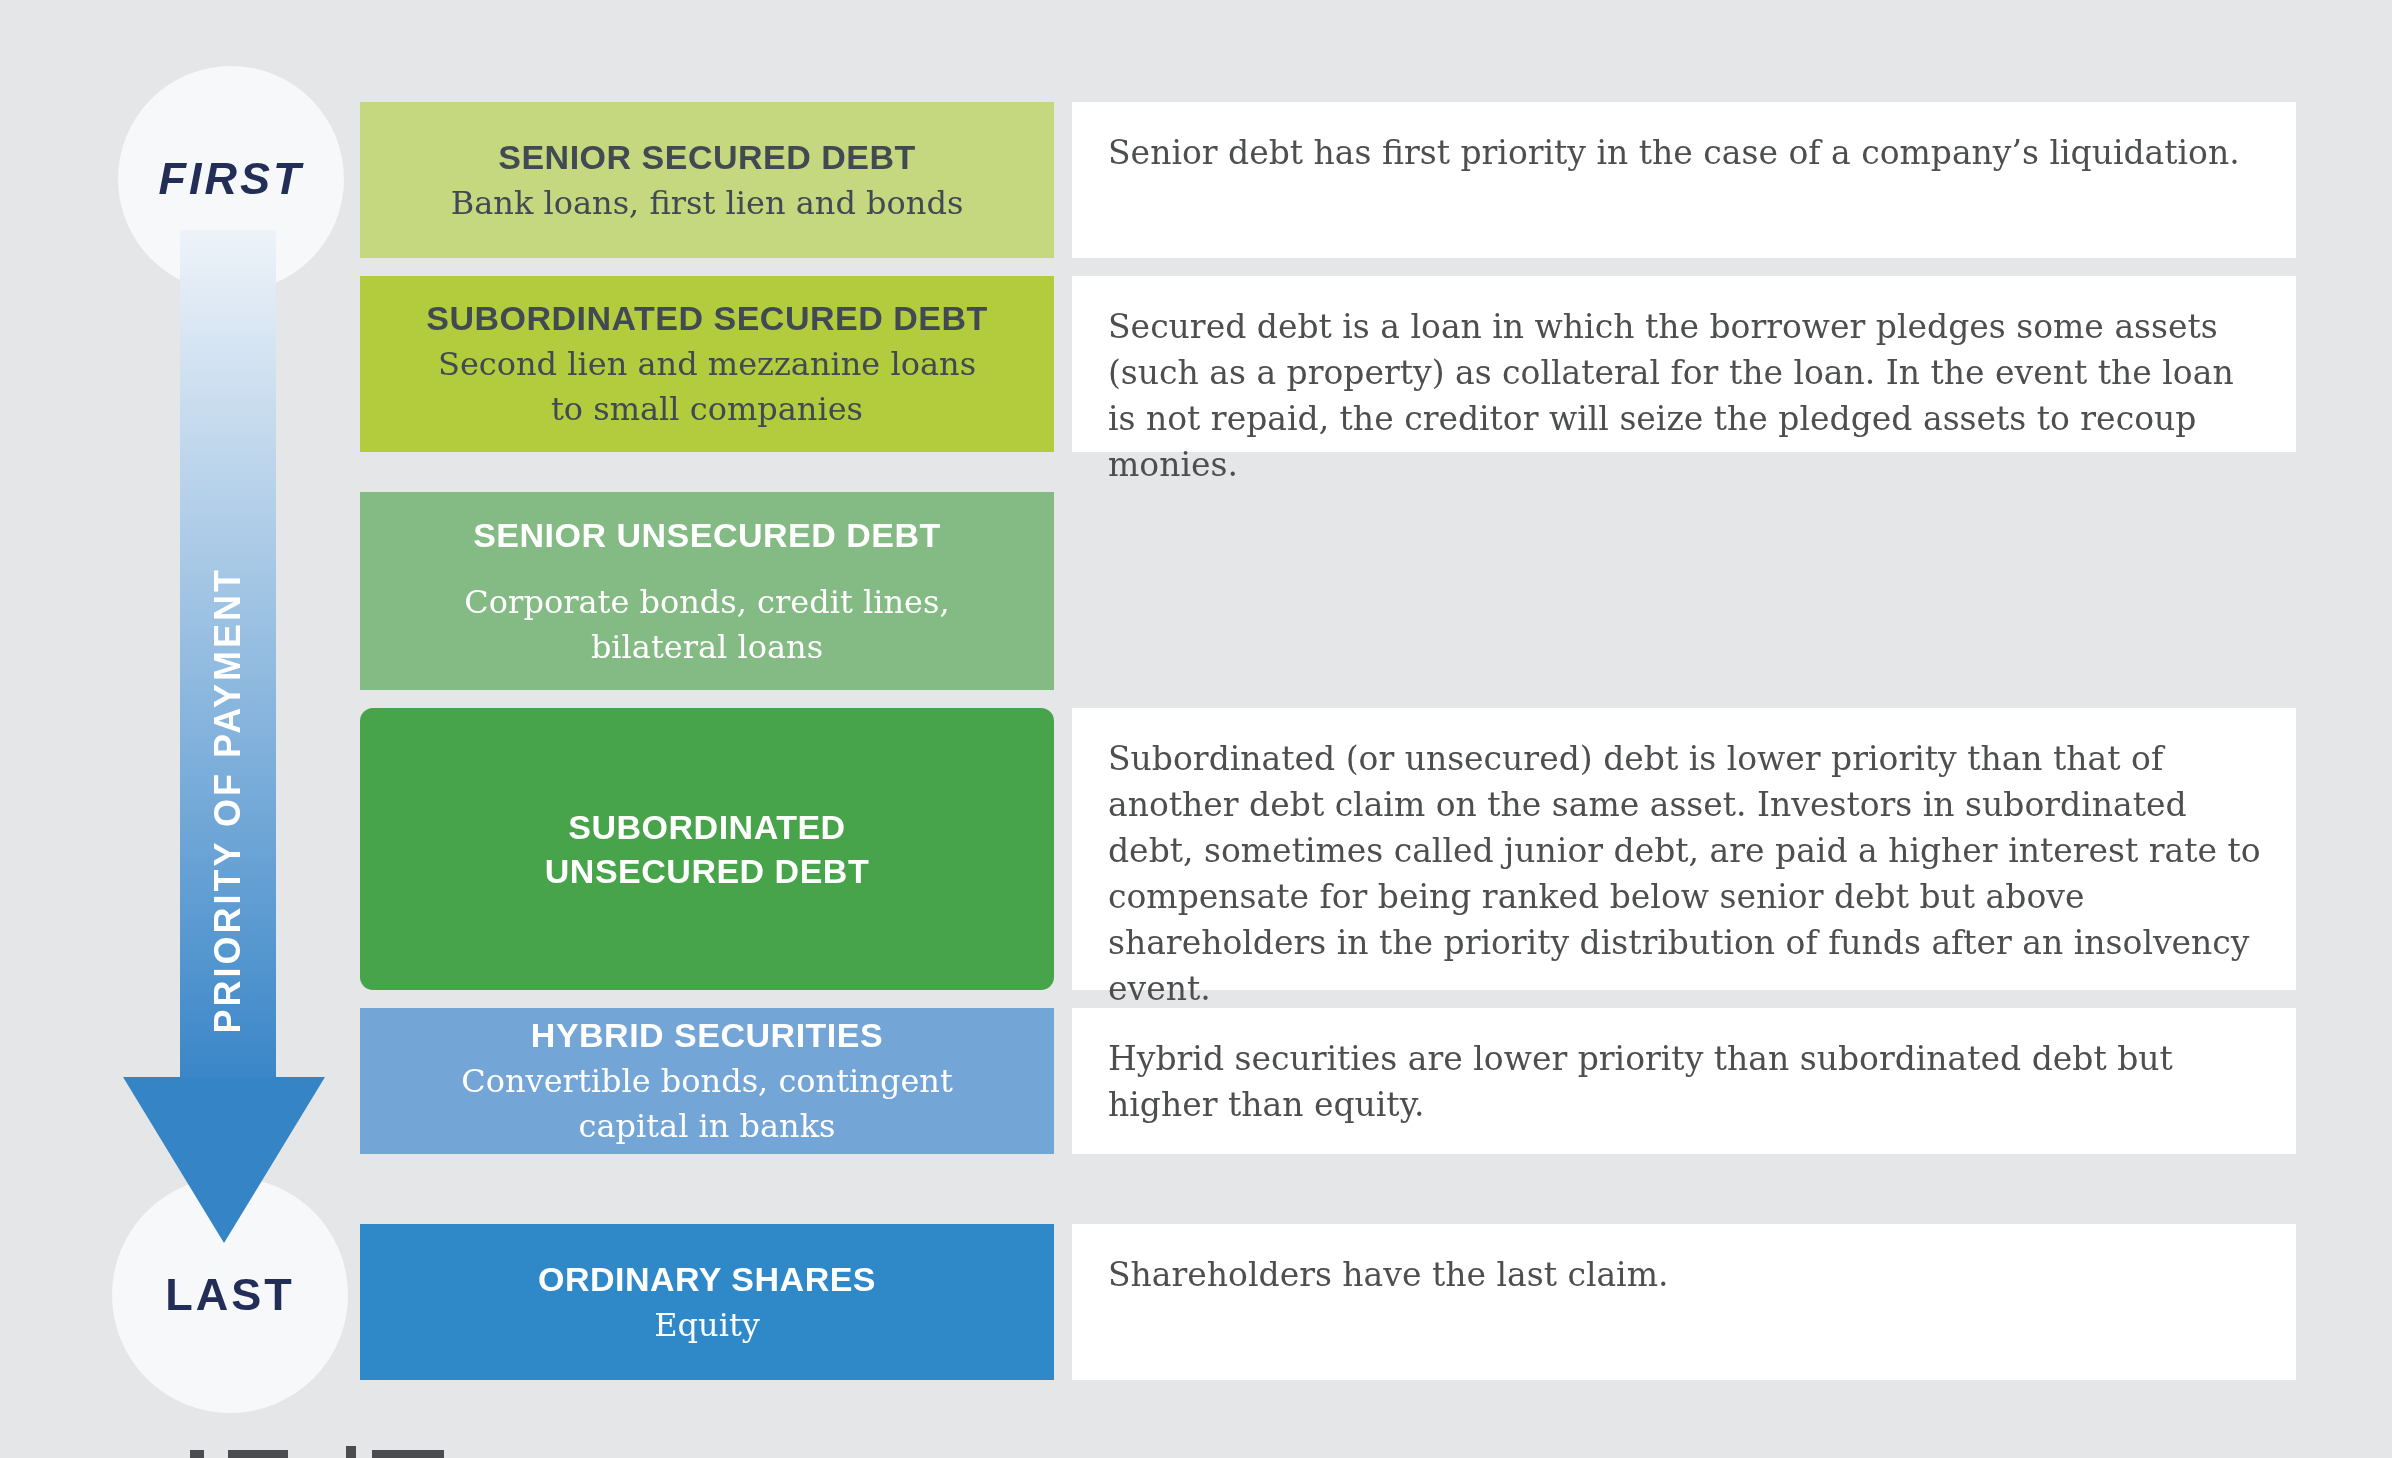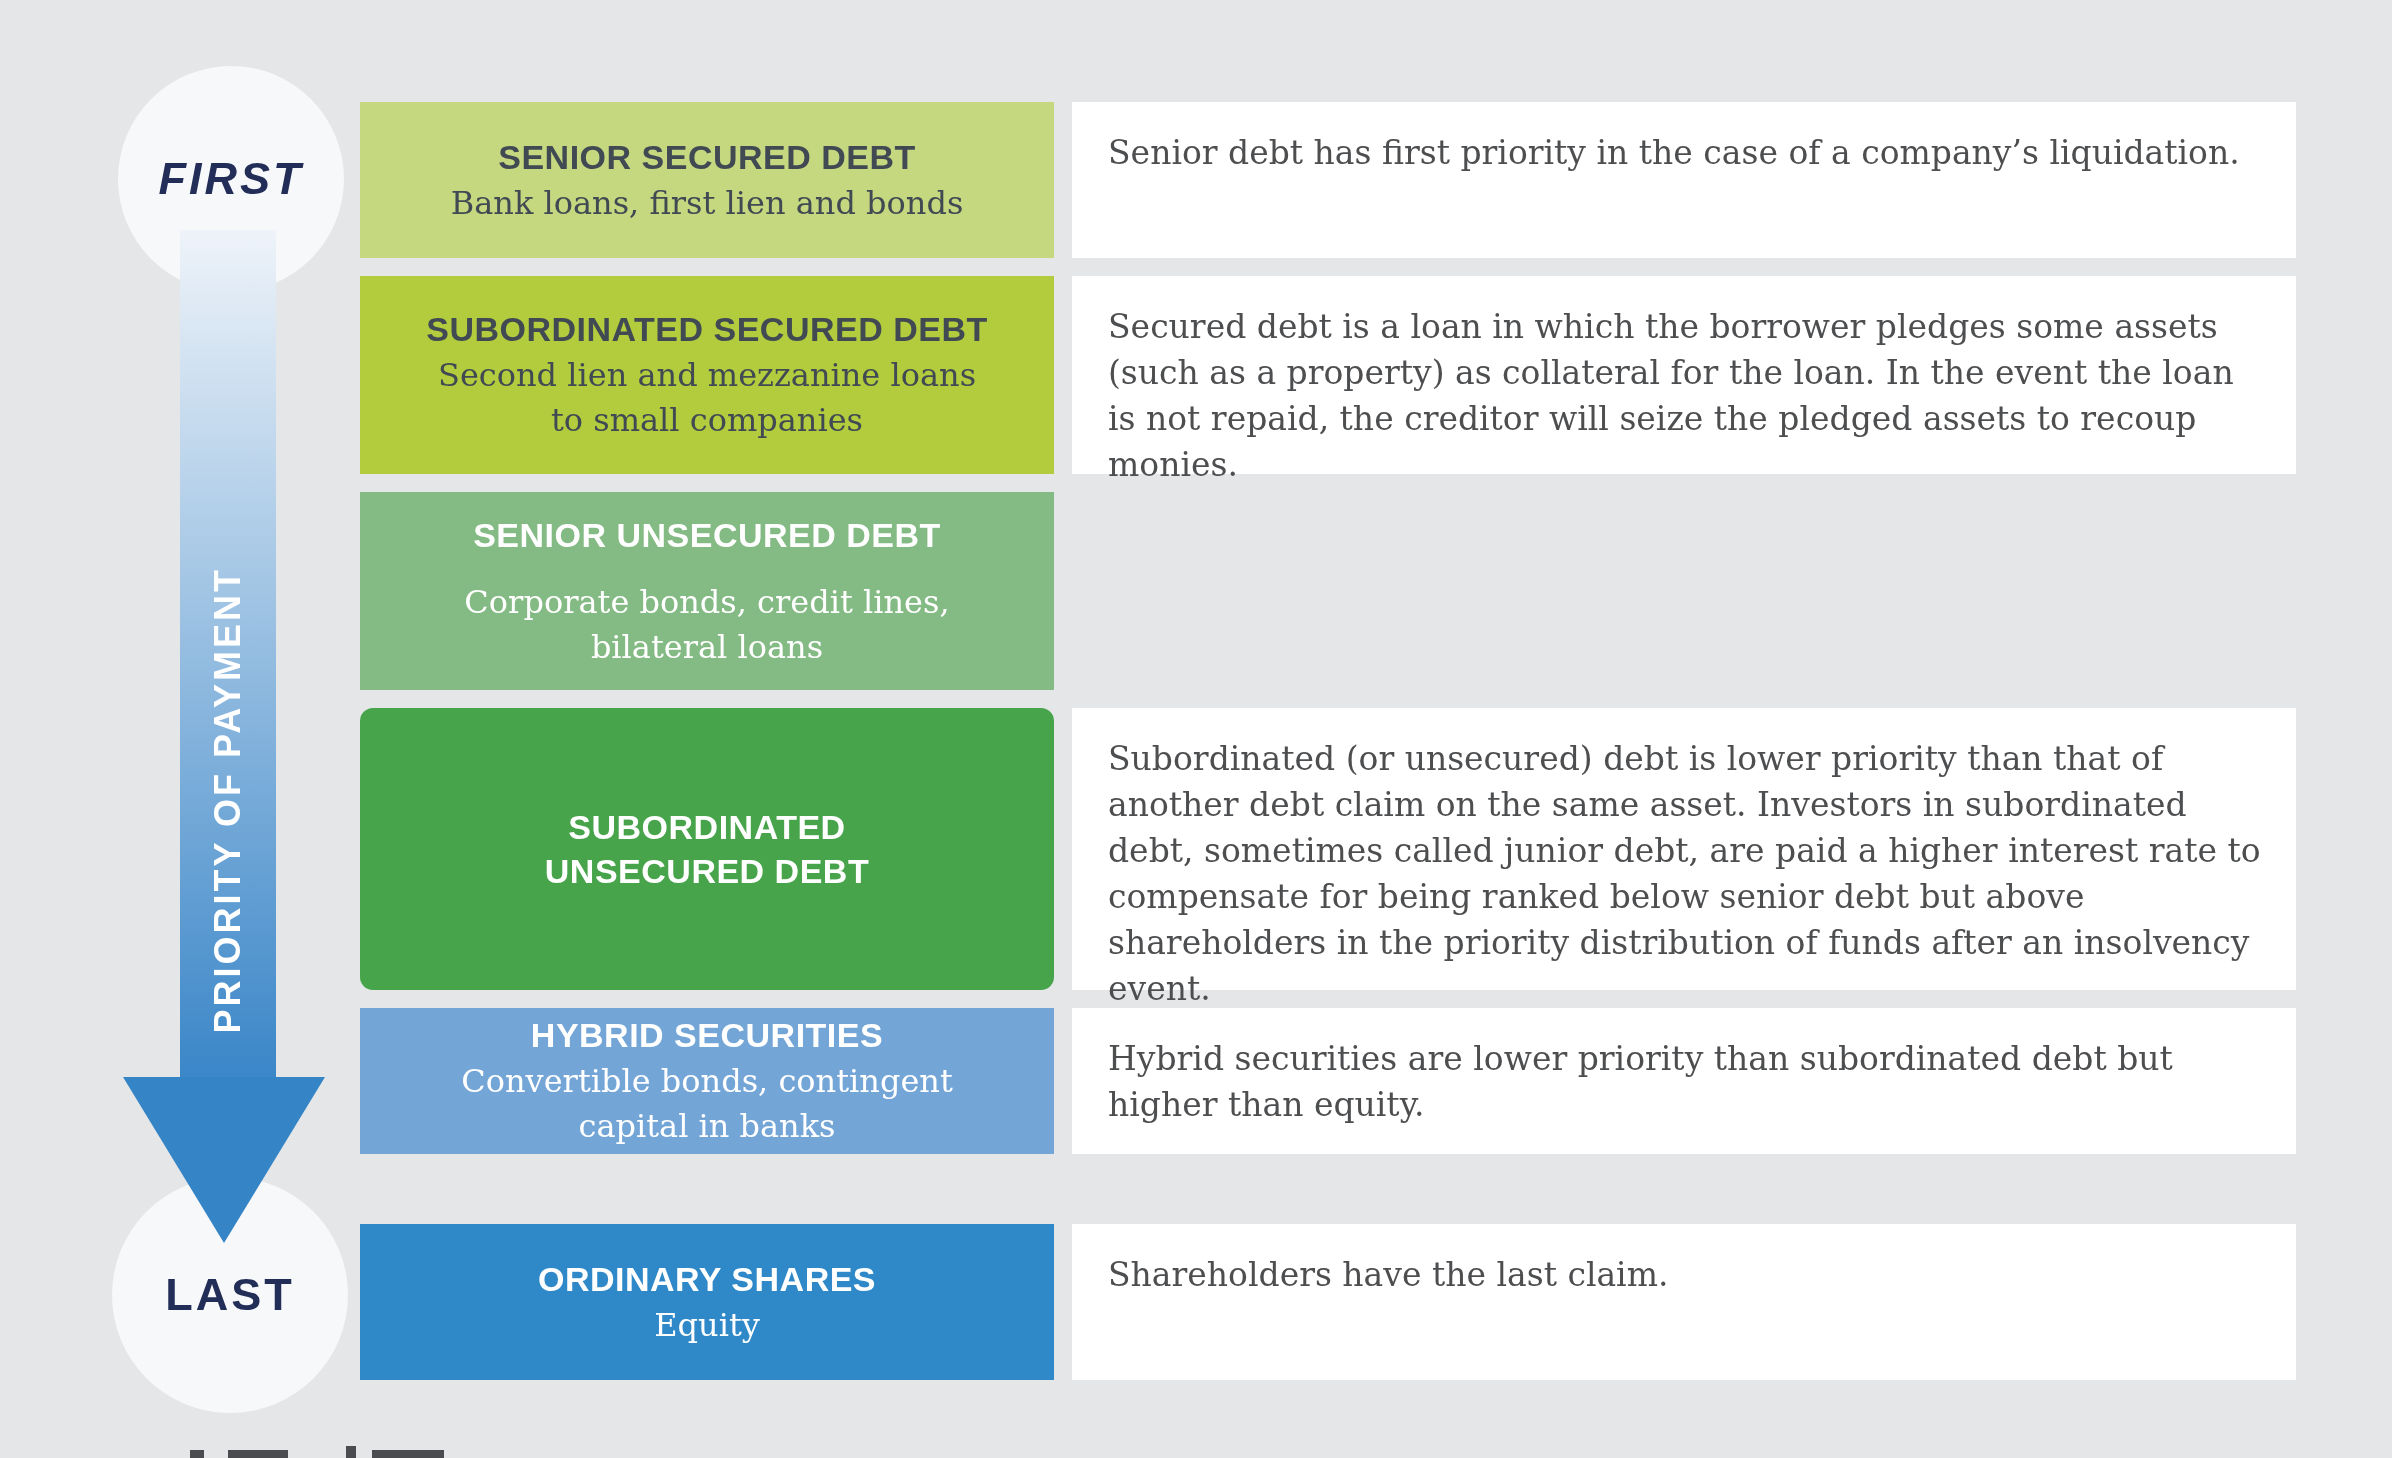--- a/index.html
+++ b/index.html
@@ -93,21 +93,21 @@
   <div class="row" style="top:102px;height:156px">
     <div class="cell left" style="background: rgb(198, 216, 127); color: rgb(65, 74, 83);">
       <div class="cat-title">SENIOR SECURED DEBT</div>
       <div class="cat-sub">Bank loans, first lien and bonds</div>
     </div>
     <div class="cell right">
       <div class="desc">Senior debt has first priority in the case of a company’s liquidation.</div>
     </div>
   </div>
 
-  <div class="row" style="top:276px;height:198px">
+  <div class="row" style="top:276px;height:176px">
     <div class="cell left" style="background: rgb(178, 204, 62); color: rgb(65, 74, 83);">
       <div class="cat-title">SUBORDINATED SECURED DEBT</div>
       <div class="cat-sub">Second lien and mezzanine loans
 to small companies</div>
     </div>
     <div class="cell right">
       <div class="desc">Secured debt is a loan in which the borrower pledges some assets (such as a property) as collateral for the loan. In the event the loan is not repaid, the creditor will seize the pledged assets to recoup monies.</div>
     </div>
   </div>
 

